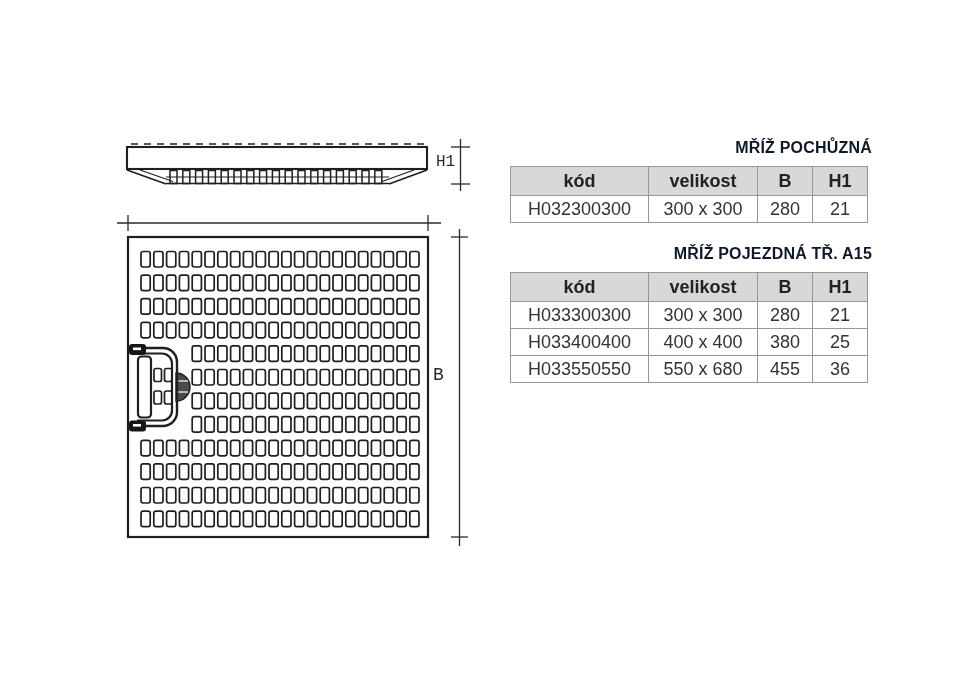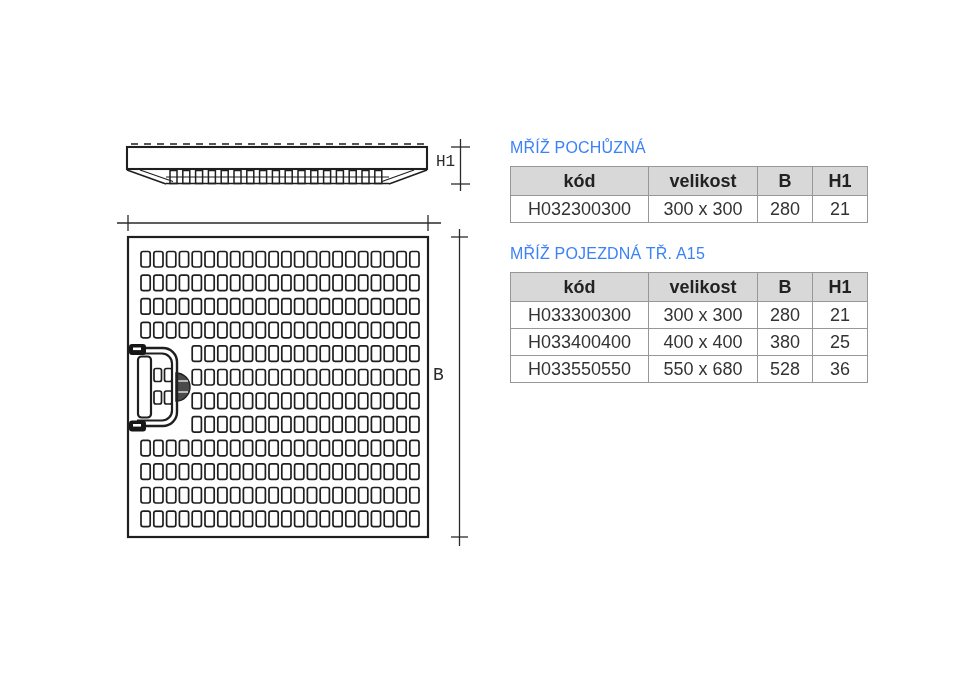--- a/index.html
+++ b/index.html
@@ -12,22 +12,22 @@
 
   
   .drawing-svg { position:absolute; left:0; top:0; }
   .dim-label { font-family:"Liberation Mono","DejaVu Sans Mono",monospace; fill:#2a2a2a; }
 
   
   .right-col { position:absolute; left:510px; top:139px; width:362px; }
   .tbl-section { margin:0; }
   .tbl-section + .tbl-section { margin-top:22px; }
   .tbl-title {
-    font-size:16px; font-weight:normal; color:#3b82f6;
-    margin:0 0 9px 0; letter-spacing:0.2px;
+    font-size:16px; font-weight:bold; color:#0f172a;
+    margin:0 0 9px 0; letter-spacing:0.2px;text-align:right;
   }
   table.spec {
     border-collapse:collapse; table-layout:fixed; width:357px;
     background:#ffffff;
   }
   table.spec col.c-kod      { width:138px; }
   table.spec col.c-velikost { width:109px; }
   table.spec col.c-b        { width:55px; }
   table.spec col.c-h1       { width:55px; }
   table.spec th, table.spec td {
@@ -435,21 +435,21 @@
             </tr>
             <tr>
               <td>H033400400</td>
               <td>400 x 400</td>
               <td>380</td>
               <td>25</td>
             </tr>
             <tr>
               <td>H033550550</td>
               <td>550 x 680</td>
-              <td>528</td>
+              <td>455</td>
               <td>36</td>
             </tr>
           </tbody>
         </table>
     </section>
 
   </div>
 </div>
 
 </body></html>

